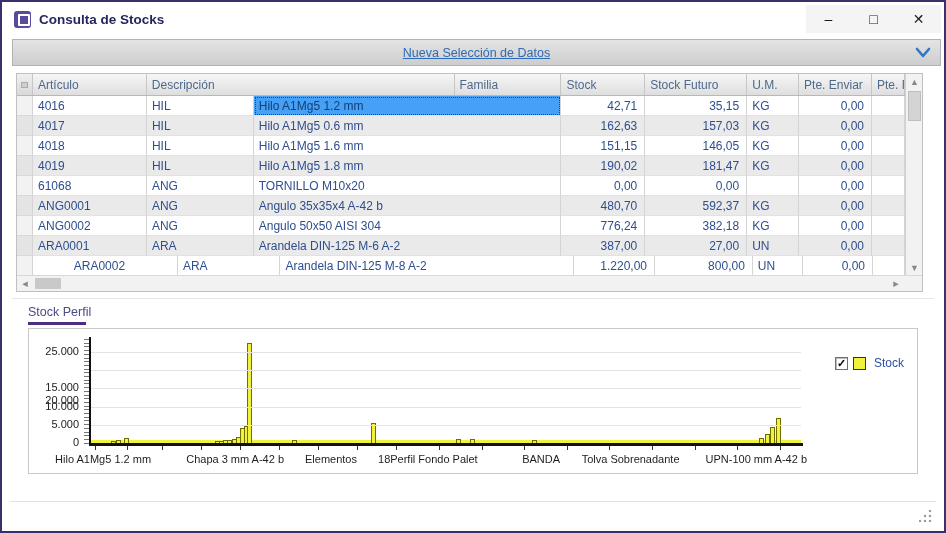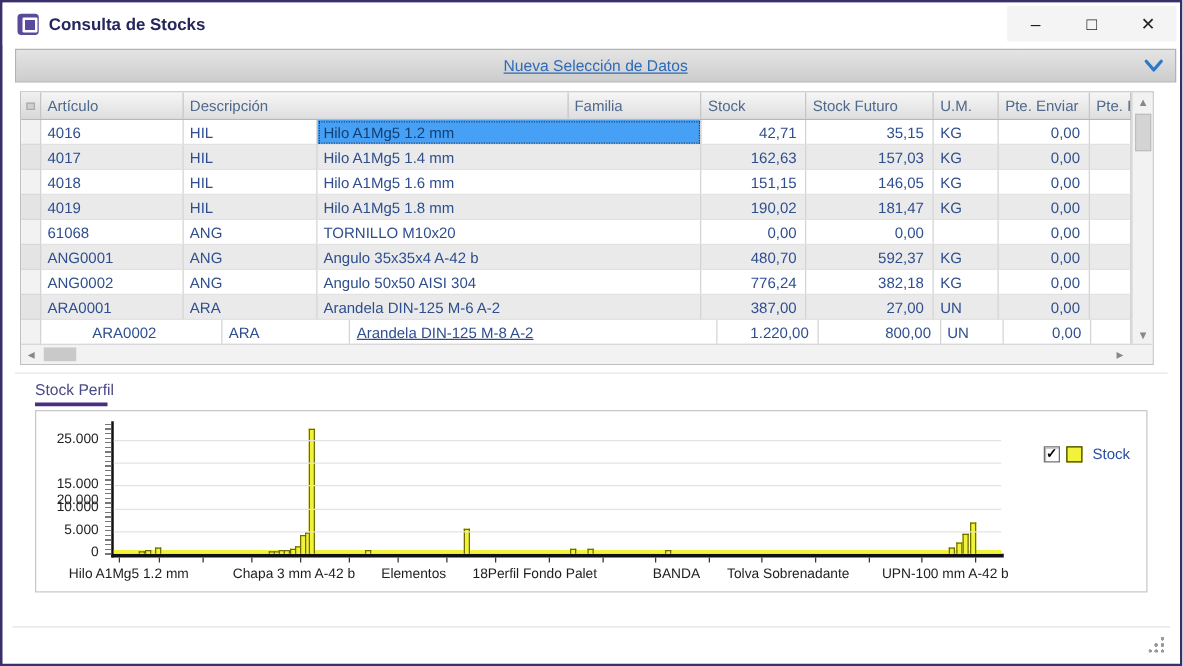--- a/index.html
+++ b/index.html
@@ -122,21 +122,21 @@
           <div class="cell r" style="width: 84px;">42,71</div>
           <div class="cell r" style="width: 102px;">35,15</div>
           <div class="cell" style="width: 52px;">KG</div>
           <div class="cell r" style="width: 73px;">0,00</div>
           <div class="cell" style="width: 33px;"></div>
         </div>
         <div class="grow alt">
           <div class="cell rowsel" style="width: 16px;"></div>
           <div class="cell" style="width: 114px;">4017</div>
           <div class="cell" style="width: 107px;">HIL</div>
-          <div class="cell" style="width: 308px;">Hilo A1Mg5 1.4 mm</div>
+          <div class="cell" style="width: 308px;">Hilo A1Mg5 0.6 mm</div>
           <div class="cell r" style="width: 84px;">162,63</div>
           <div class="cell r" style="width: 102px;">157,03</div>
           <div class="cell" style="width: 52px;">KG</div>
           <div class="cell r" style="width: 73px;">0,00</div>
           <div class="cell" style="width: 33px;"></div>
         </div>
         <div class="grow">
           <div class="cell rowsel" style="width: 16px;"></div>
           <div class="cell" style="width: 114px;">4018</div>
           <div class="cell" style="width: 107px;">HIL</div>
@@ -199,21 +199,21 @@
           <div class="cell r" style="width: 84px;">387,00</div>
           <div class="cell r" style="width: 102px;">27,00</div>
           <div class="cell" style="width: 52px;">UN</div>
           <div class="cell r" style="width: 73px;">0,00</div>
           <div class="cell" style="width: 33px;"></div>
         </div>
         <div class="grow">
           <div class="cell rowsel" style="width: 16px;"></div>
           <div class="cell" style="width: 114px; margin-left: 36px;">ARA0002</div>
           <div class="cell" style="width: 107px;">ARA</div>
-          <div class="cell" style="width: 308px; text-decoration: underline;">Arandela DIN-125 M-8  A-2</div>
+          <div class="cell" style="width: 308px;">Arandela DIN-125 M-8  A-2</div>
           <div class="cell r" style="width: 84px;">1.220,00</div>
           <div class="cell r" style="width: 102px;">800,00</div>
           <div class="cell" style="width: 52px;">UN</div>
           <div class="cell r" style="width: 73px;">0,00</div>
           <div class="cell" style="width: 33px;"></div>
         </div>
       </div>
     <div class="vscroll">
       <div class="vs-btn" style="top:0;">▲</div>
       <div class="vs-thumb"></div>

